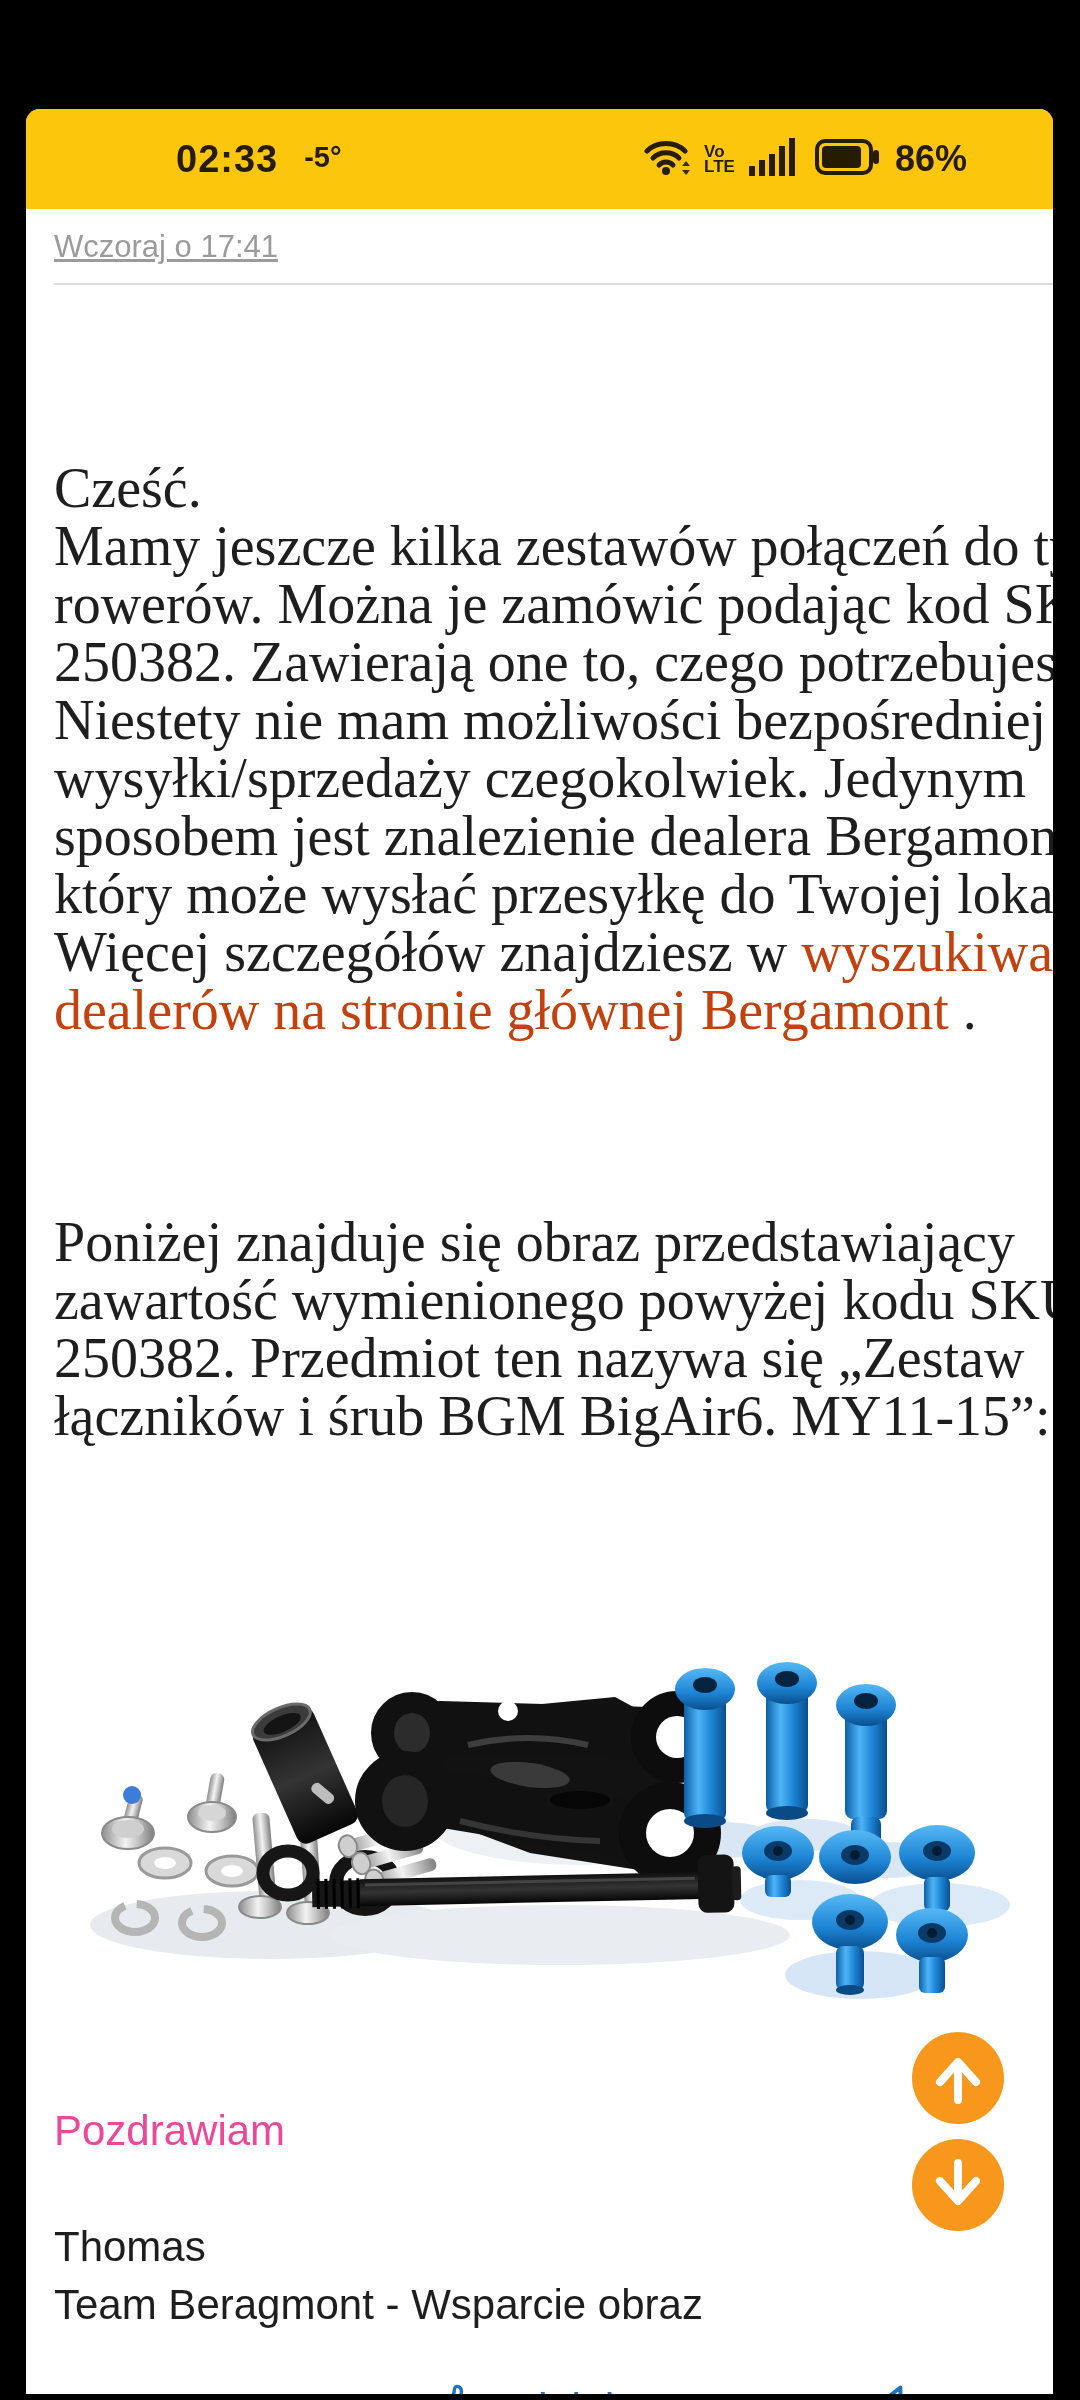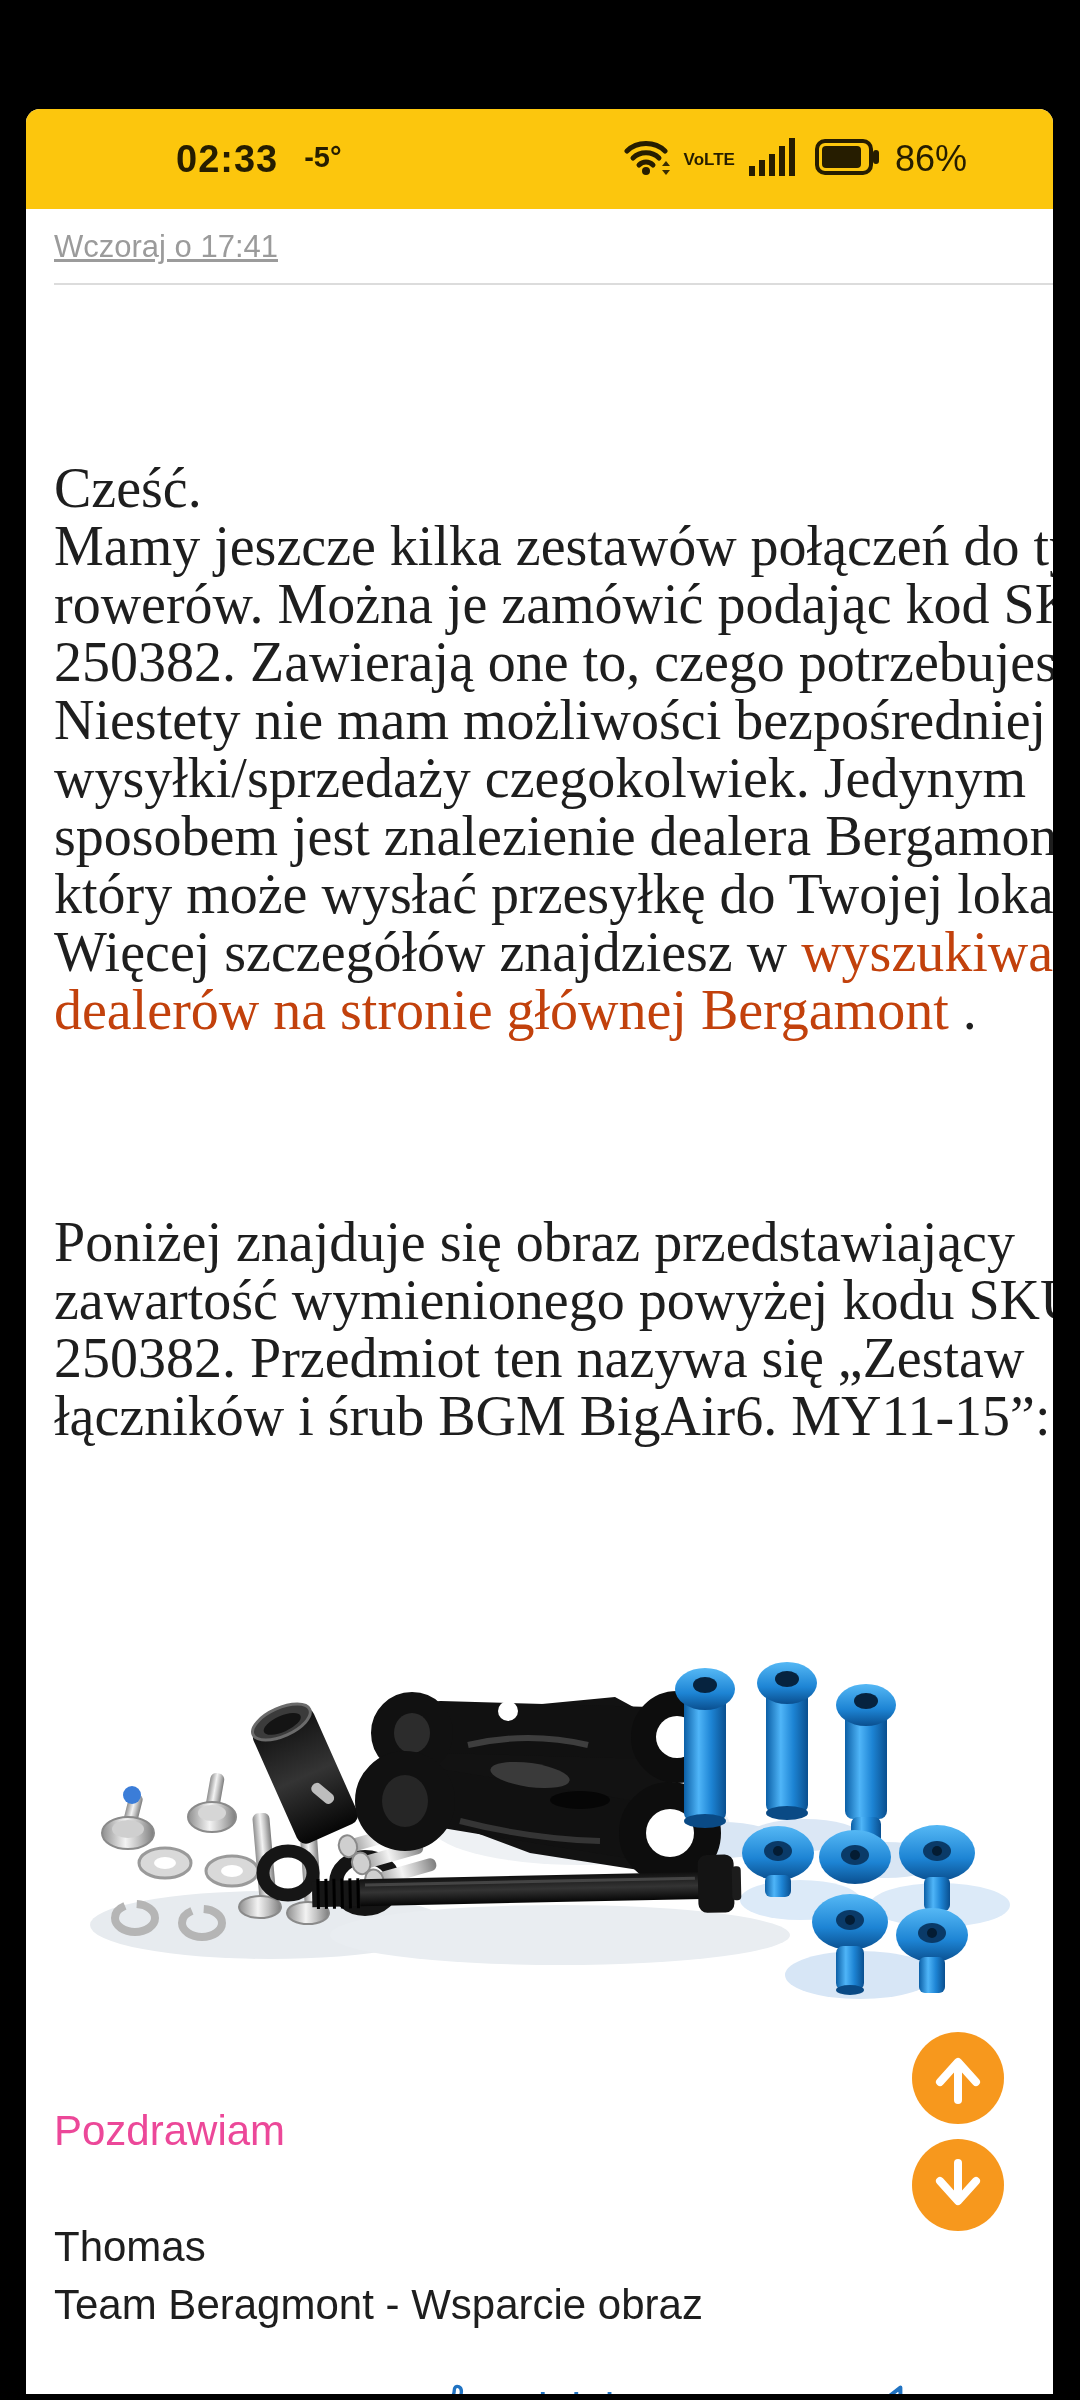--- a/index.html
+++ b/index.html
@@ -4,22 +4,22 @@
 <style>
   html,body{margin:0;padding:0;background:#000;}
   body{width:1080px;height:2400px;position:relative;font-family:"Liberation Sans",sans-serif;overflow:hidden;}
   .screen{position:absolute;left:26px;top:109px;width:1027px;height:2285px;background:#ffffff;
           border-radius:14px 14px 0 0;overflow:hidden;}
   
   .statusbar{height:100px;background:#FCC60D;display:flex;align-items:center;color:#261d00;}
   .sb-time{font-size:38px;font-weight:bold;margin-left:150px;letter-spacing:1px;}
   .sb-temp{font-size:29px;font-weight:bold;margin-left:26px;margin-top:-4px;}
   .sb-right{margin-left:auto;margin-right:86px;display:flex;align-items:center;gap:14px;}
-  .sb-volte{display:flex;flex-direction:row;line-height:15px;font-weight:bold;font-size:17px;letter-spacing:0;}
-  .sb-batt-pct{font-size:36px;font-weight:normal;}
+  .sb-volte{display:flex;flex-direction:column;line-height:15px;font-weight:bold;font-size:17px;letter-spacing:0;}
+  .sb-batt-pct{font-size:36px;font-weight:bold;}
   
   .post-meta{padding:20px 0 0 28px;font-size:31px;color:#9b9b9b;text-decoration:underline;}
   .meta-divider{margin:18px 0 0 28px;border-top:2px solid #dcdcdc;height:0;}
   
   .post-text{margin:58px 28px 0 28px;font-size:56px;line-height:58px;color:#1e1e1e;white-space:pre;font-family:Liberation Serif, serif;}
   .post-text p{margin:0;white-space:pre;}
   .p2{margin-top:58px !important;}
   a.lnk{color:#c2410c;text-decoration:none;}
   
   .photo-wrap{margin-top:64px;height:420px;position:relative;}

